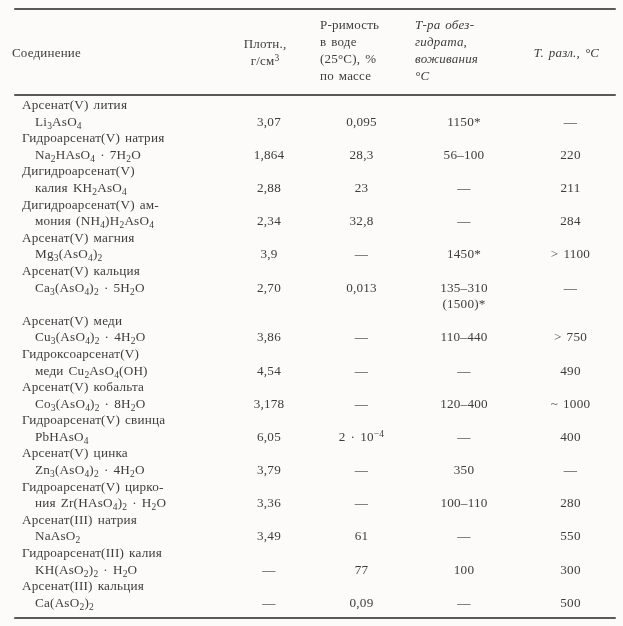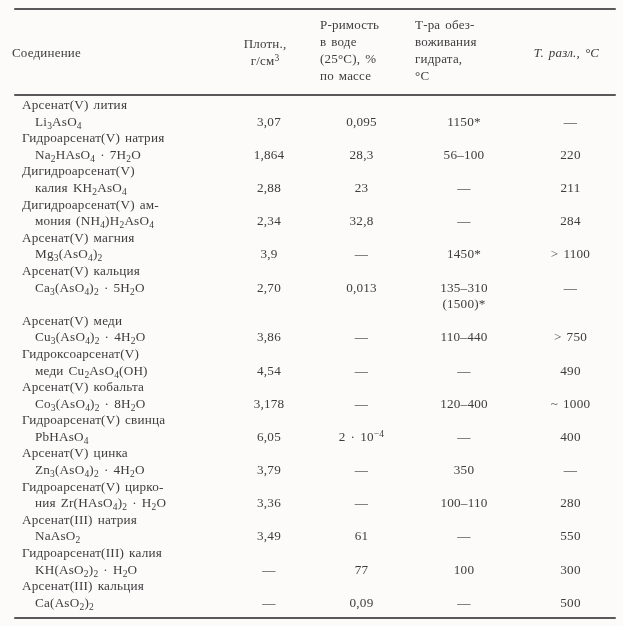--- a/index.html
+++ b/index.html
@@ -30,21 +30,21 @@
   .header {
     position: absolute; top: 10px; left: 0;
     width: 623px; height: 84px;
     display: flex;
     font-size: 13px; line-height: 17px;
   }
   .hcol { box-sizing: border-box; }
   .col1 { width: 225px; display: flex; align-items: center; padding-left: 12px; }
   .col2 { width: 80px;  display: flex; flex-direction: column; justify-content: center; text-align: center; }
   .col3 { width: 105px; padding: 6px 0 0 15px; }
-  .col4 { width: 100px; padding: 6px 0 0 5px; }
+  .col4 { width: 100px; padding: 6px 0 0 5px; font-style: italic; }
   .col5 { width: 113px; display: flex; align-items: center; justify-content: center; text-align: center; font-style: italic; }
 
   table.body {
     position: absolute; top: 97px; left: 4px;
     width: 623px;
     border-collapse: collapse;
     table-layout: fixed;
     font-size: 13.2px; line-height: 16.6px;
   }
   table.body td { padding: 0; vertical-align: top; }
@@ -72,22 +72,22 @@
       <div>г/см<sup>3</sup></div>
     </div>
     <div class="hcol col3">
       <div>Р-римость</div>
       <div>в воде</div>
       <div>(25°С), %</div>
       <div>по массе</div>
     </div>
     <div class="hcol col4">
       <div>Т-ра обез-</div>
+      <div>гидрата,</div>
       <div>воживания</div>
-      <div>гидрата,</div>
       <div>°С</div>
     </div>
     <div class="hcol col5">
       <span>Т. разл., °С</span>
     </div>
   </div>
 
   <div class="rule rule-mid"></div>
 
   <table class="body">

